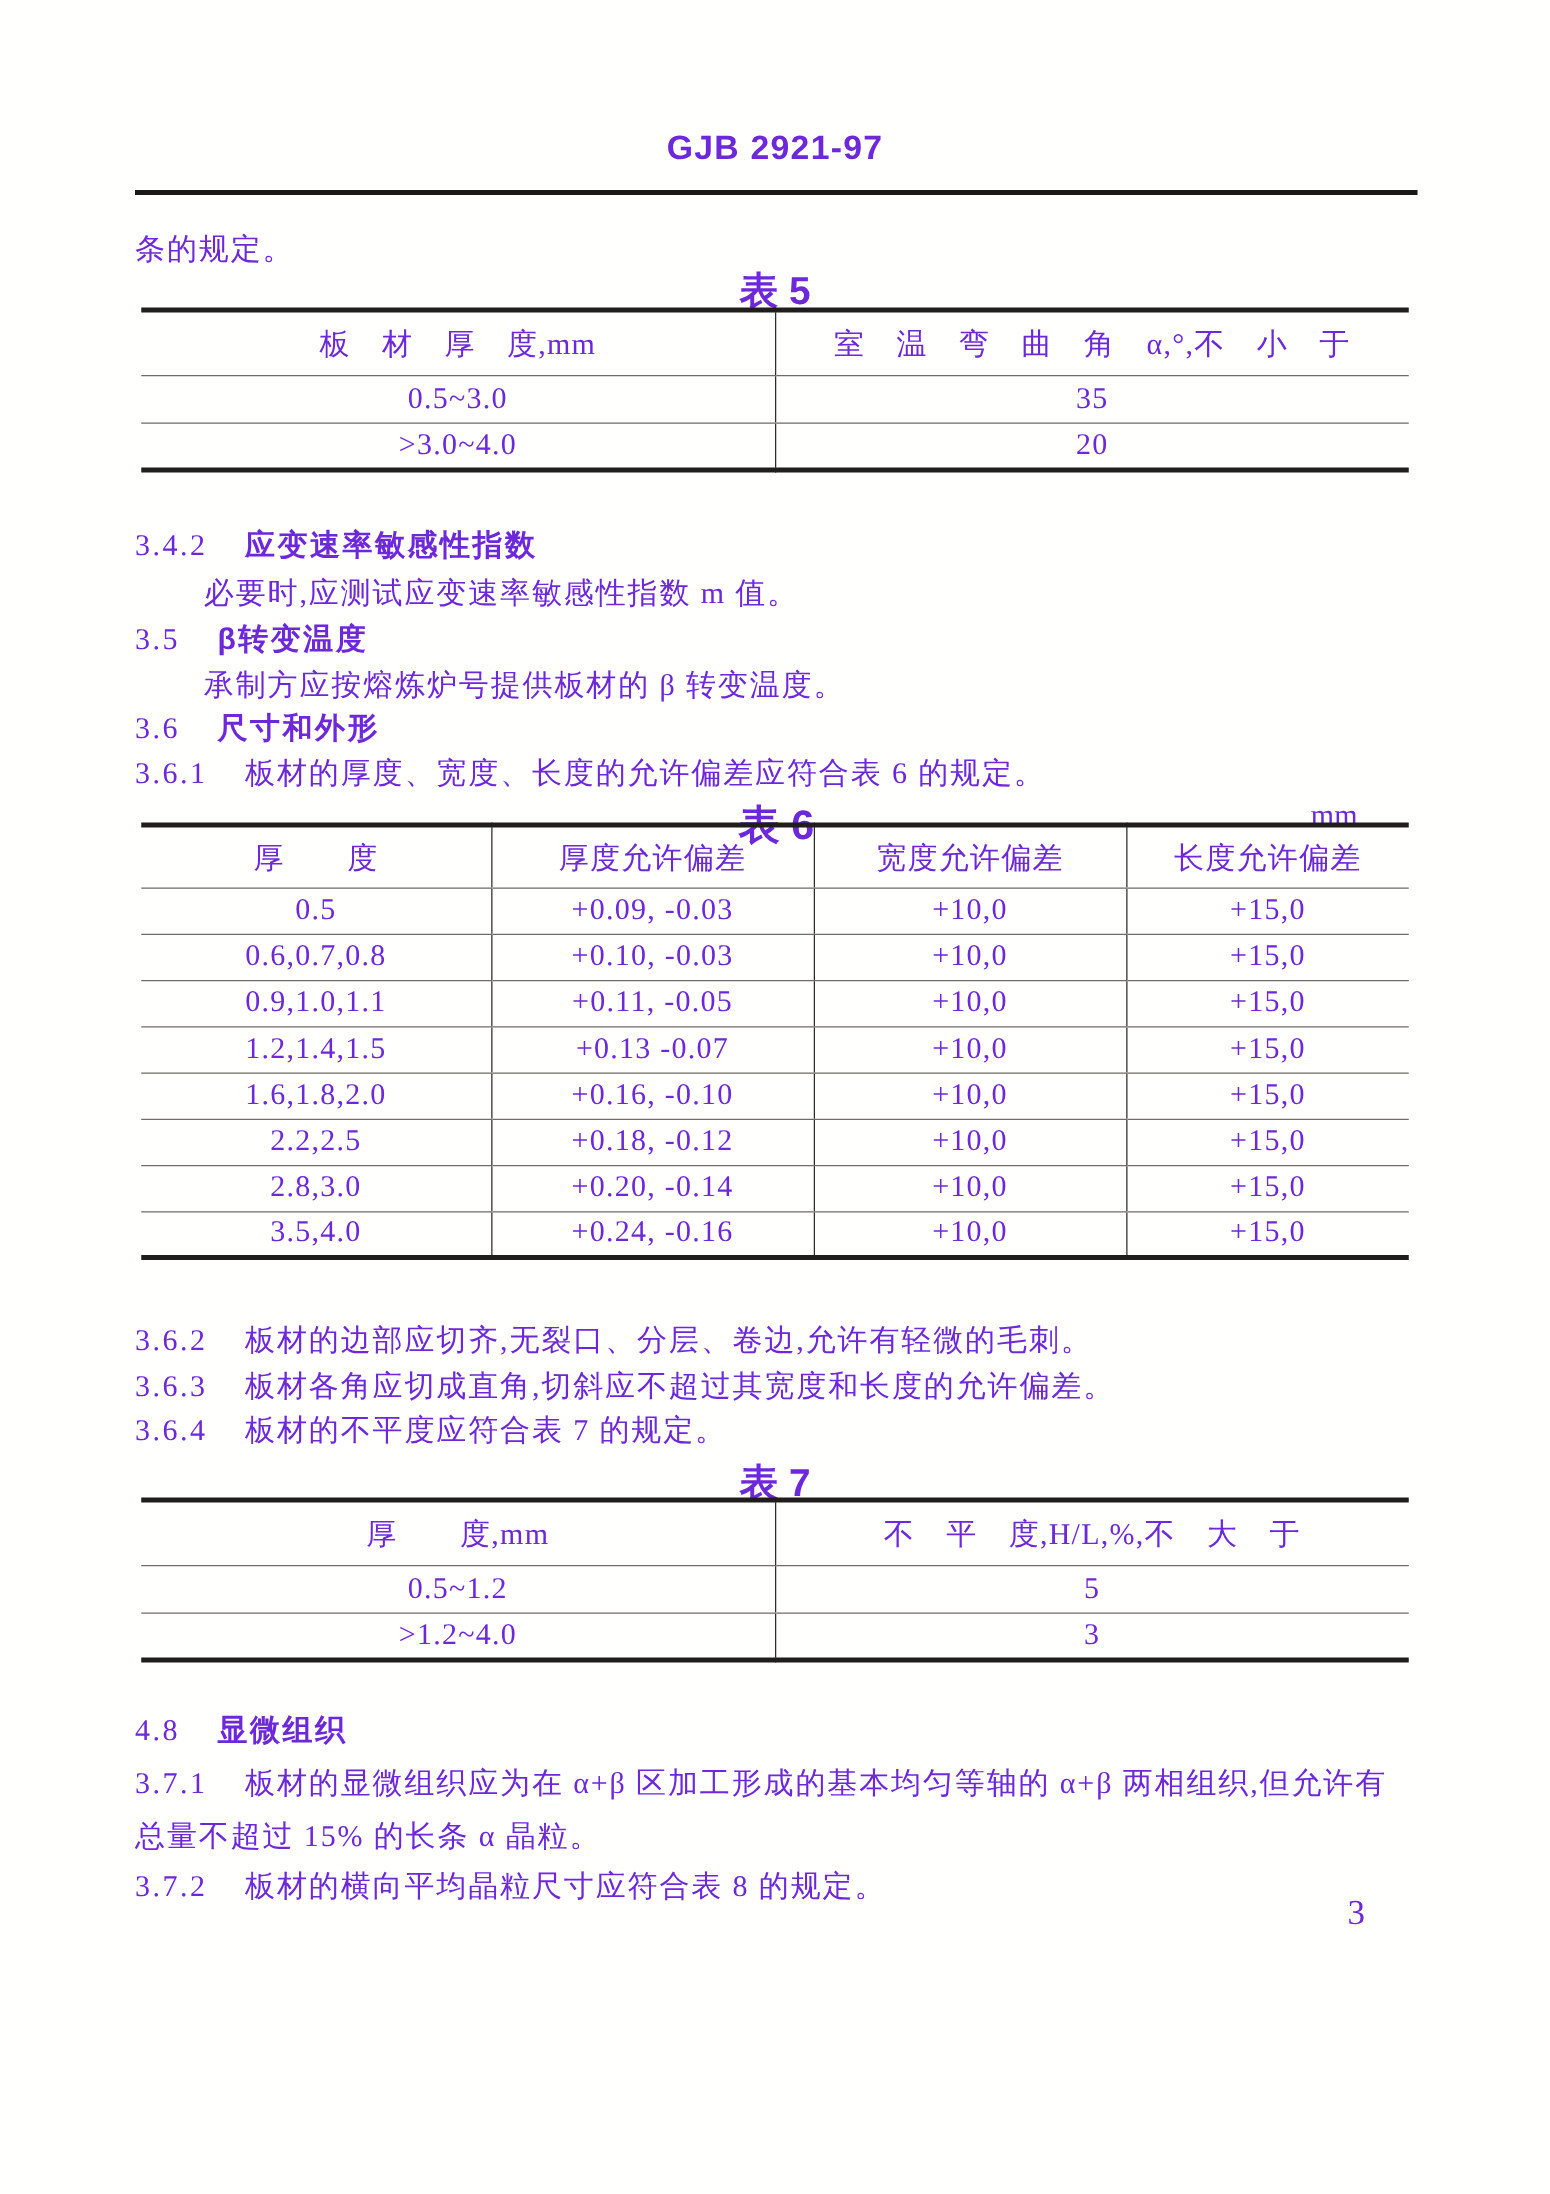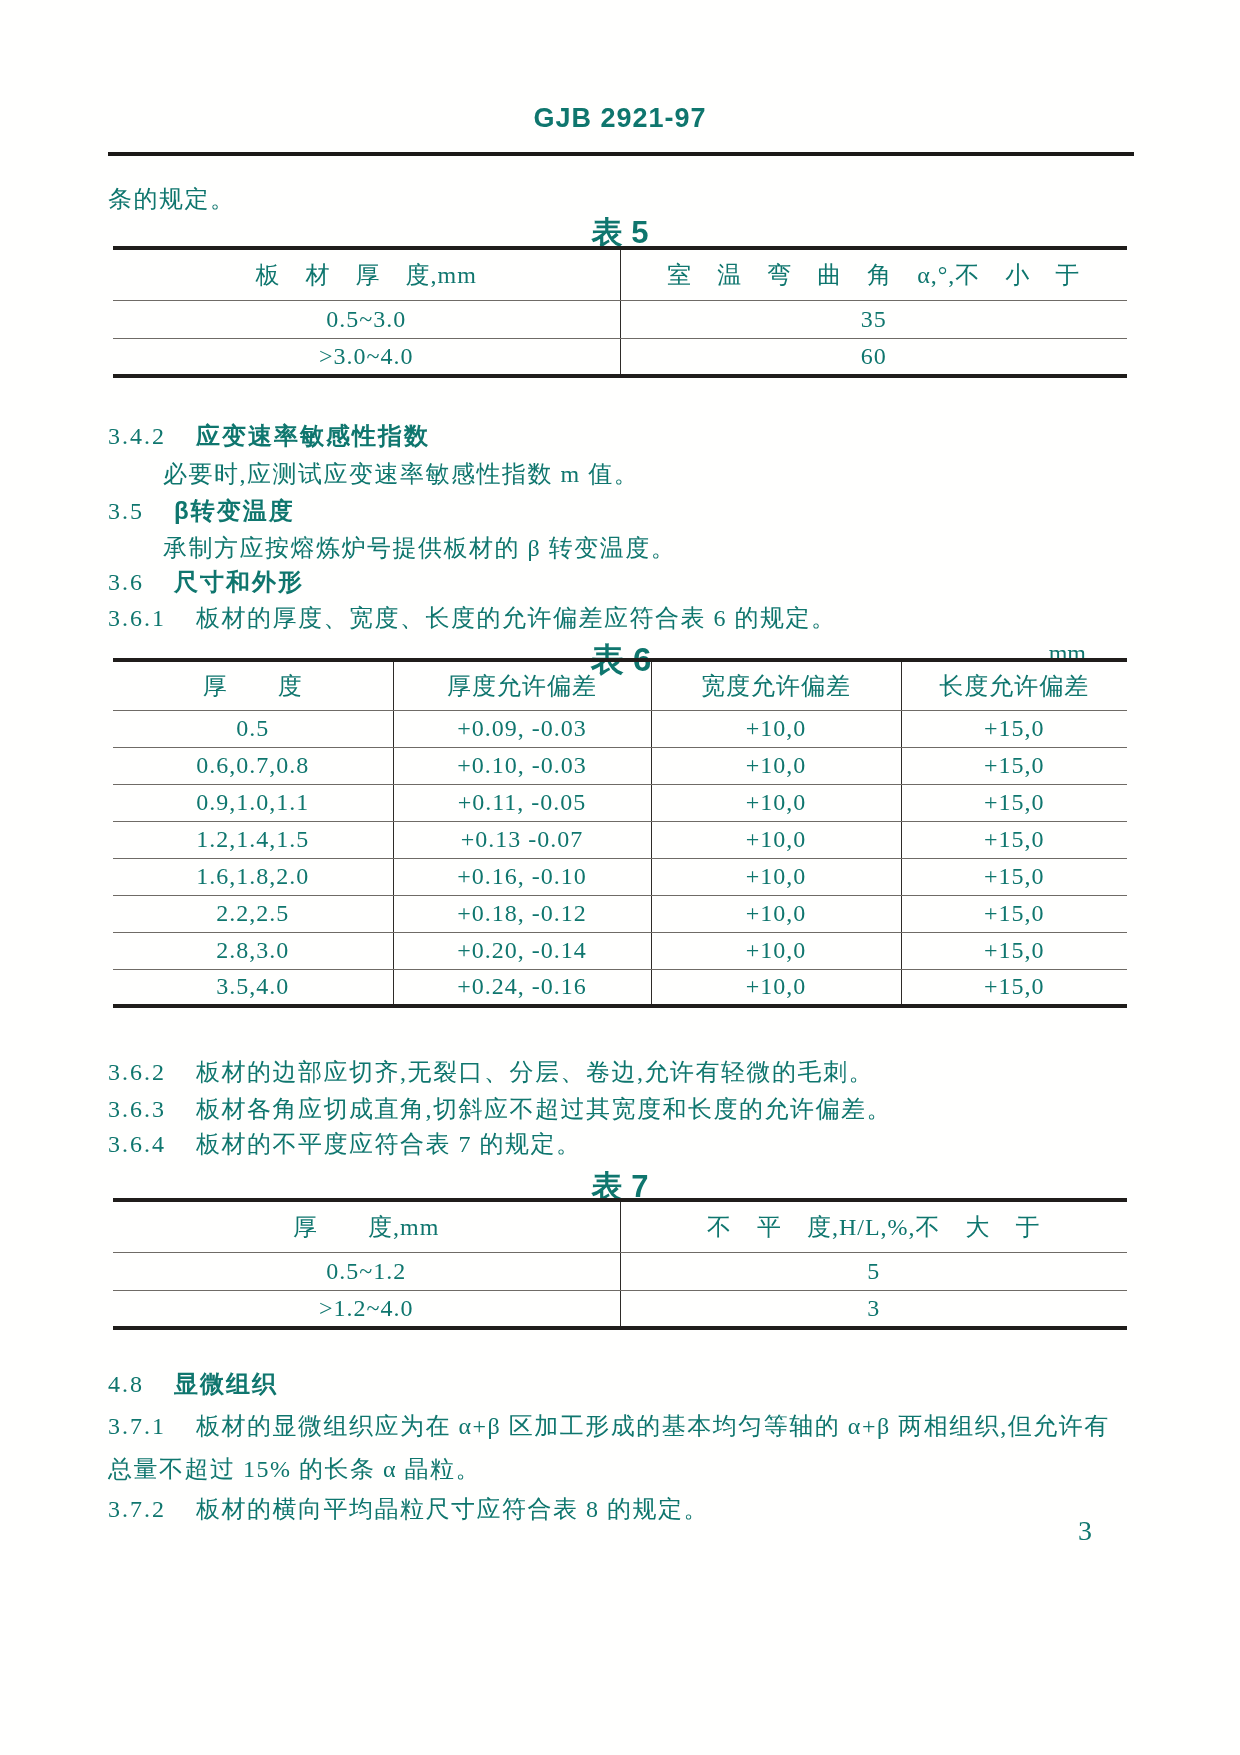--- a/index.html
+++ b/index.html
@@ -1,17 +1,17 @@
 <!DOCTYPE html>
 <html><head>
 <meta charset="utf-8">
 <style>
   html,body{margin:0;padding:0;background:#ffffff;}
   .page{position:relative;width:1240px;height:1755px;background:#fffffe;overflow:hidden;
-        font-family:"Liberation Serif","DejaVu Serif",serif;color:#0f766e;}
+        font-family:"Liberation Serif","DejaVu Serif",serif;color:#6d28d9;}
   .abs{position:absolute;}
   .doc-num{top:103px;left:0;width:100%;text-align:center;font-size:27px;font-weight:700;
            font-family:"Liberation Sans","DejaVu Sans",sans-serif;letter-spacing:1px;}
   .top-rule{top:152px;left:108px;width:1026px;height:4px;background:#1b1917;}
   .line{font-size:24px;letter-spacing:1.5px;white-space:nowrap;left:108px;}
   .indent{left:163px;}
   .num{display:inline-block;margin-right:30px;letter-spacing:2px;}
   .hd{font-weight:700;font-family:"Liberation Sans","DejaVu Sans",sans-serif;letter-spacing:2px;}
   .tbl-title{left:0;width:100%;text-align:center;font-size:31px;font-weight:700;
              font-family:"Liberation Sans","DejaVu Sans",sans-serif;}
@@ -54,21 +54,21 @@
         <th>室　温　弯　曲　角　α,°,不　小　于</th>
       </tr>
     </thead>
     <tbody>
       <tr>
         <td>0.5~3.0</td>
         <td>35</td>
       </tr>
       <tr>
         <td>&gt;3.0~4.0</td>
-        <td>60</td>
+        <td>20</td>
       </tr>
     </tbody>
   </table>
 
   <div class="abs line" style="top:420px;">
     <span class="num">3.4.2</span><span class="hd">应变速率敏感性指数</span>
   </div>
   <div class="abs line indent" style="top:458px;">必要时,应测试应变速率敏感性指数 m 值。</div>
 
   <div class="abs line" style="top:495px;">

